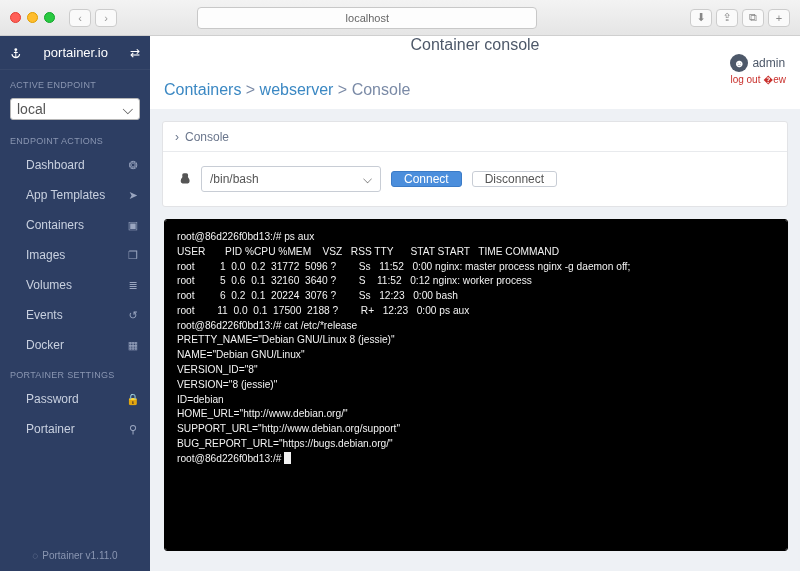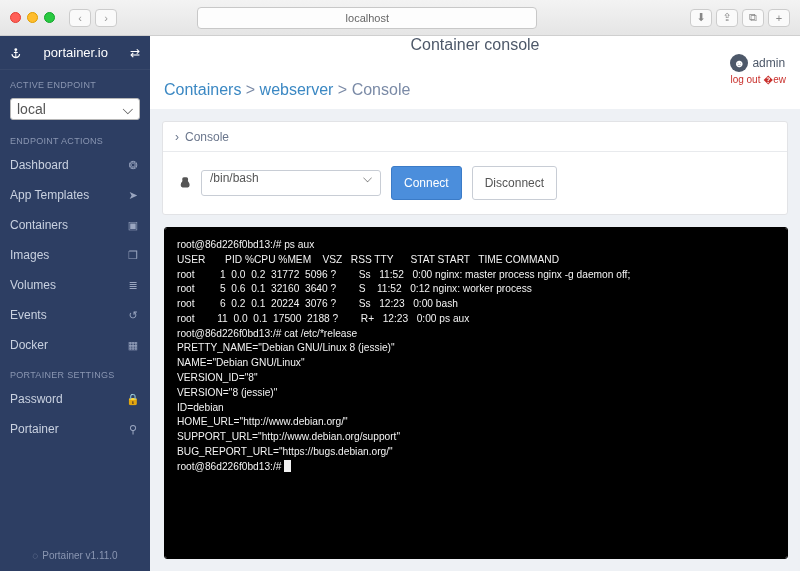--- a/index.html
+++ b/index.html
@@ -21,42 +21,42 @@
 
   .app { display:flex; height:calc(100% - 36px); }
 
   
   .sidebar{width:150px;background:#2d3e63;color:#c9d1e0;font-size:12px;display:flex;flex-direction:column;}
   .brand{height:34px;display:flex;align-items:center;padding:0 10px;gap:22px;color:#fff;font-size:13px;font-weight:500;border-bottom:1px solid rgba(255,255,255,0.05);}
   .brand-toggle{margin-left:auto;color:#fff;font-size:12px;}
   .brand svg{fill:#fff;}
   .section-label{font-size:9px;color:#8a96b2;letter-spacing:0.3px;padding:10px 10px 4px;}
   .endpoint-select{margin:4px 10px 6px;height:22px;background:#fff;border:1px solid #b7b7b7;border-radius:3px;font-size:14px;color:#555;padding:0 6px;display:flex;align-items:center;justify-content:space-between;}
-  .nav-item{height:30px;display:flex;align-items:center;padding:0 10px;gap:10px;color:#c9d1e0;cursor:pointer;}
+  .nav-item{height:30px;display:flex;align-items:center;padding:0 10px;gap:10px;color:#c9d1e0;cursor:pointer;margin-left:16px;}
   .nav-icon{width:14px;margin-left:auto;display:flex;justify-content:center;color:#9aa6c0;font-size:11px;}
   .footer{margin-top:auto;font-size:10px;color:#8a96b2;text-align:center;padding:10px 0;display:flex;align-items:center;justify-content:center;gap:4px;}
 
   
   .main{flex:1;background:#eef1f5;overflow:auto;}
   .topbar{height:42px;background:#fff;border-bottom:1px solid #e2e3e6;display:flex;align-items:center;padding:0 14px;flex-direction:column;}
   .topbar-title{font-size:16px;color:#4d5869;font-weight:500;}
   .userblock{margin-left:auto;text-align:right;font-size:12px;}
   .userline{display:flex;align-items:center;gap:4px;color:#4d5869;font-weight:500;}
   .userline .uicon{width:18px;height:18px;border-radius:50%;background:#4d5869;color:#fff;display:flex;align-items:center;justify-content:center;font-size:11px;}
   .logout{color:#c9302c;font-size:10px;}
   .breadcrumb{font-size:16px;color:#7a8aa6;padding:4px 14px 10px;background:#fff;margin-top:-1px;}
   .breadcrumb a{color:#3b88c3;}
 
   .panel{background:#fff;margin:12px;border:1px solid #e2e3e6;border-radius:3px;overflow:hidden;}
   .panel-head{height:30px;display:flex;align-items:center;padding:0 12px;border-bottom:1px solid #e8eaed;font-size:12px;color:#6a768c;gap:6px;}
   .panel-body{padding:14px;}
   .controls{display:flex;align-items:center;gap:10px;}
   .osicon{width:14px;height:14px;color:#555;}
-  .shell-select{min-width:180px;height:26px;border:1px solid #c8cdd5;border-radius:3px;background:#fff;font-size:12px;color:#555;padding:0 8px;display:flex;justify-content:space-between;}
-  .btn{height:34px;border-radius:3px;border:1px solid transparent;padding:0 12px;font-size:12px;cursor:pointer;}
+  .shell-select{min-width:180px;height:26px;border:1px solid #c8cdd5;border-radius:3px;background:#fff;font-size:12px;color:#555;padding:0 8px;display:flex;align-items:center;justify-content:space-between;}
+  .btn{height:16px;border-radius:3px;border:1px solid transparent;padding:0 12px;font-size:12px;cursor:pointer;}
   .btn-primary{background:#4b8edc;color:#fff;border-color:#3b7bc7;}
   .btn-default{background:#fff;color:#555;border-color:#c8cdd5;}
 
   .terminal{background:#000;color:#f2f2f2;font-family:Menlo,Consolas,monospace;font-size:10.2px;line-height:1.45;padding:10px 12px;min-height:330px;white-space:pre;overflow:hidden;}
   .cursor{display:inline-block;width:7px;height:12px;background:#f2f2f2;vertical-align:-2px;}
 </style>
 </head>
 <body>
 
 <div class="browser-chrome">

